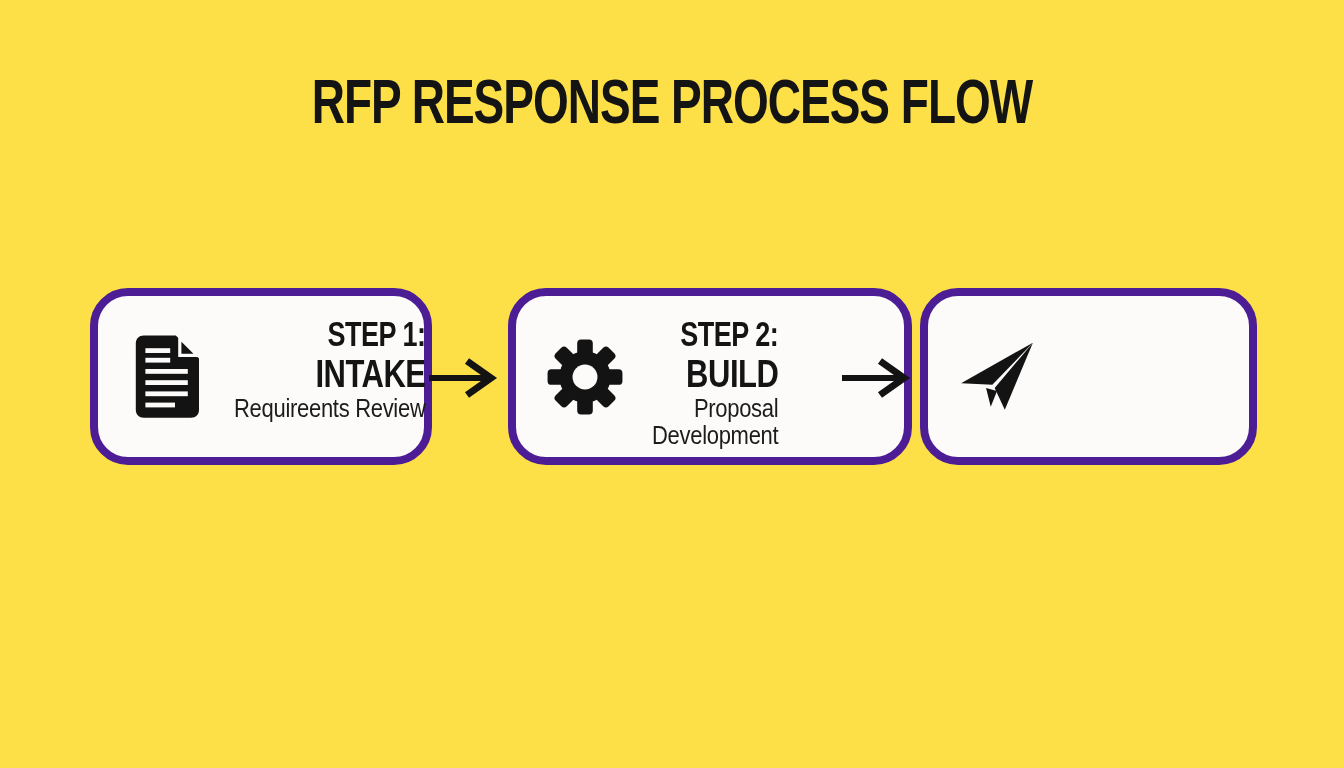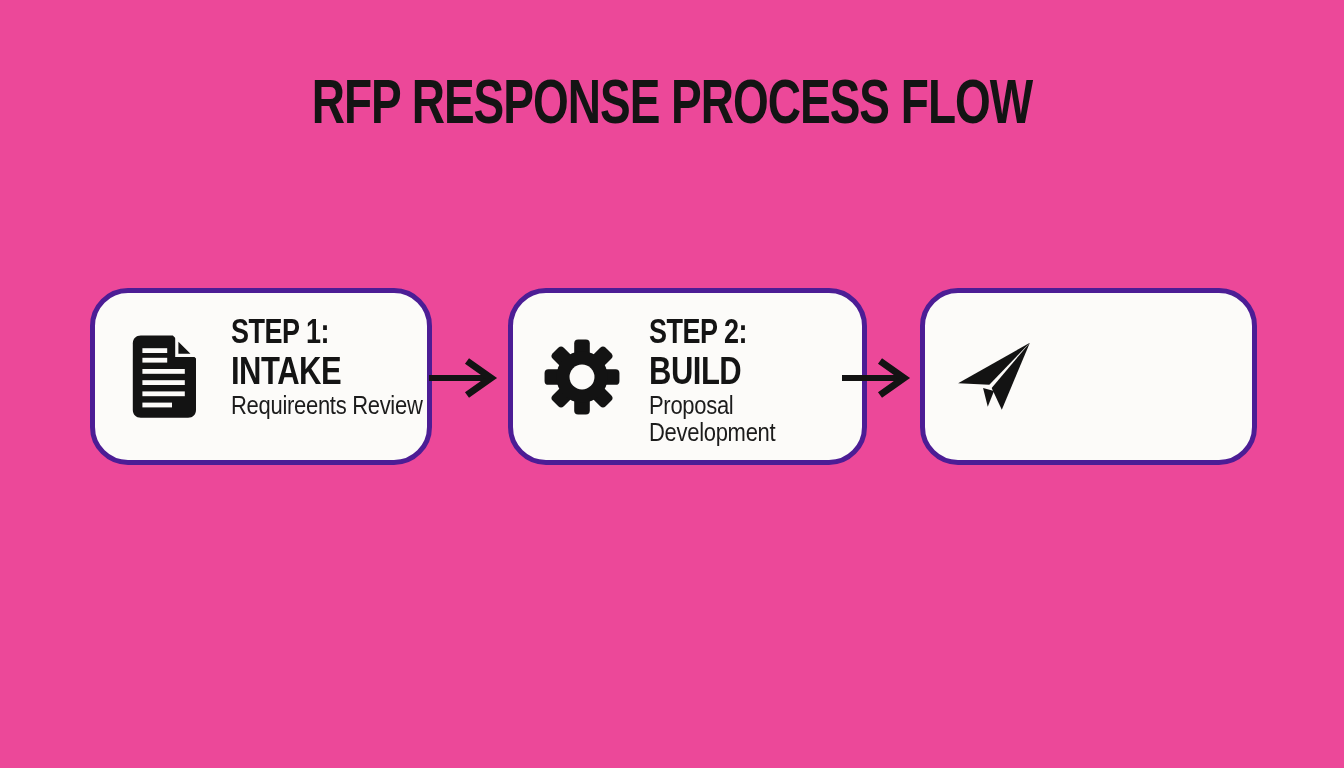--- a/index.html
+++ b/index.html
@@ -6,50 +6,51 @@
   html, body { width: 1344px; height: 768px; }
   body {
     font-family: "Liberation Sans", sans-serif;
     background: #f8f7f5;
     overflow: hidden;
   }
   .canvas {
     position: relative;
     width: 1344px;
     height: 768px;
-    background: #ec4899;
+    background: #fde047;
   }
   .title {
     position: absolute;
     top: 74px;
     left: 0;
     width: 1344px;
     text-align: center;
     font-weight: 700;
     font-size: 46px;
     letter-spacing: -1px;
     color: #141414;
     transform: scaleY(1.38);
     transform-origin: 50% 50%;
     white-space: nowrap;
   }
   .step-box {
     position: absolute;
     top: 288px;
     height: 177px;
     background: #fcfbf9;
-    border: 5px solid #4c1d95;
+    border: 8px solid #4c1d95;
     border-radius: 38px;
     display: flex;
     flex-direction: row;
     align-items: center;
     padding-left: 30px;
+    text-align: right;
   }
   .box-1 { left: 90px;  width: 342px; }
-  .box-2 { left: 508px; width: 359px; }
+  .box-2 { left: 508px; width: 404px; }
   .box-3 { left: 920px; width: 337px; }
   .icon-wrap {
     flex: 0 0 auto;
     width: 78px;
     height: 88px;
     display: flex;
     align-items: center;
     justify-content: center;
   }
   .icon-wrap svg { width: 100%; height: 100%; }

